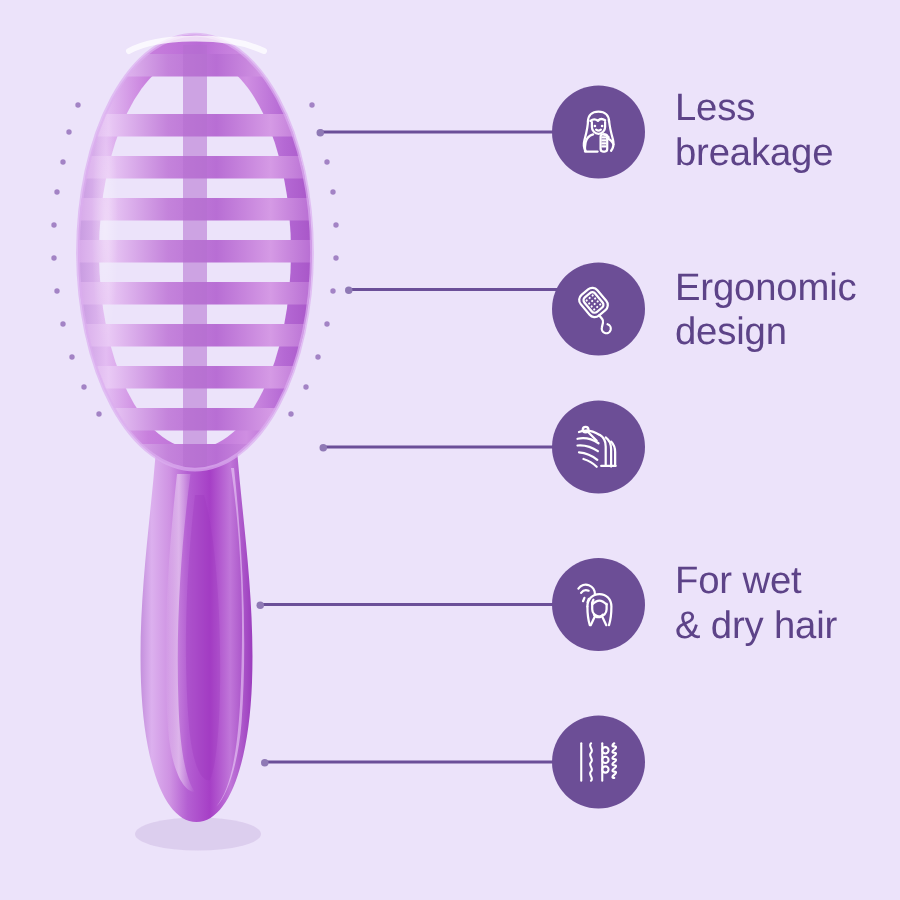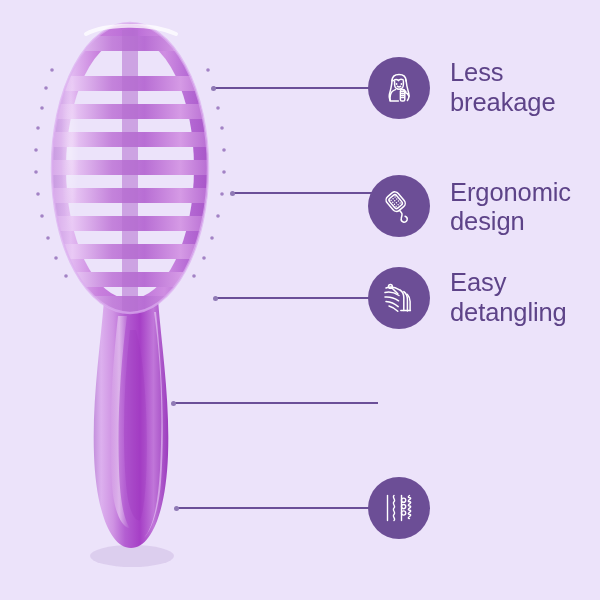--- a/index.html
+++ b/index.html
@@ -267,24 +267,39 @@
         <path d="M8 24.6c4.6.4 8.8 2.2 12.2 5"></path>
         <path d="M11 29c3.4 1 6.4 2.8 8.8 5.2"></path>
         <path d="M13.2 10.2l6.6 6.6"></path>
         <circle cx="12.4" cy="9.4" r="1.9"></circle>
         <path d="M22 13c2.6 1.6 3.8 4.4 3.8 7.6v13"></path>
         <path d="M25.8 14.6c2.4 1.8 3.6 4.6 3.6 7.8v11.6"></path>
         <path d="M29.4 17.4c1.9 2 2.7 4.4 2.7 7v9"></path>
         <path d="M22.8 33.6h9.6"></path>
       </svg>
     </div>
-    <div class="feature-label">Easy
-detangling</div>
-  </div>
-
+  </div>
+
+  <div class="feature-row" style="top:359px;">
+    <div class="icon-badge">
+      <svg width="42" height="42" viewBox="0 0 42 42" fill="none" stroke="#ffffff" stroke-width="1.5" stroke-linecap="round" stroke-linejoin="round">
+        <path d="M7.6 10.4c1.6-2.2 4.4-3.2 7-2.2 2.4 1 4 3.4 4 6"></path>
+        <path d="M9.4 13.2c1.2-1.6 3.2-2.2 5-1.4"></path>
+        <path d="M11.6 16.6l-.9 2.2M14.6 17.2l-.9 2.2M17.6 17.8l-.9 2.2"></path>
+        <path d="M13.6 22.4c0-5 3.4-8.4 8-8.4s8 3.4 8 8.4c0 4.6-.4 8.6-1.6 12.4"></path>
+        <path d="M13.6 22.4c0 4.6.4 8.6 1.6 12.4"></path>
+        <path d="M16.8 20.6v3.6c0 2.6 2.1 4.8 4.8 4.8s4.8-2.2 4.8-4.8v-3.6"></path>
+        <path d="M16.8 21c1.6-1.6 3-2.6 4.8-2.6s3.2 1 4.8 2.6"></path>
+        <path d="M18 27.8c1 2.2 4.8 2.2 5.8 0"></path>
+        <path d="M18.4 29.4l-2.6 5.4M23.6 29.4l2.6 5.4"></path>
+      </svg>
+    </div>
+    <div class="feature-label">For wet
+&amp; dry hair</div>
+  </div>
 
   <div class="feature-row" style="top:464px;">
     <div class="icon-badge">
       <svg width="42" height="42" viewBox="0 0 42 42" fill="none" stroke="#ffffff" stroke-width="1.4" stroke-linecap="round" stroke-linejoin="round">
 
         <path d="M9.5 8.5v25"></path>
 
         <path d="M16 8.5c-2.2 2.1 2.2 4.2 0 6.3s2.2 4.2 0 6.3s2.2 4.2 0 6.3s2.2 4.2 0 6.1"></path>
 
         <path d="M23.5 8.5v25"></path>

